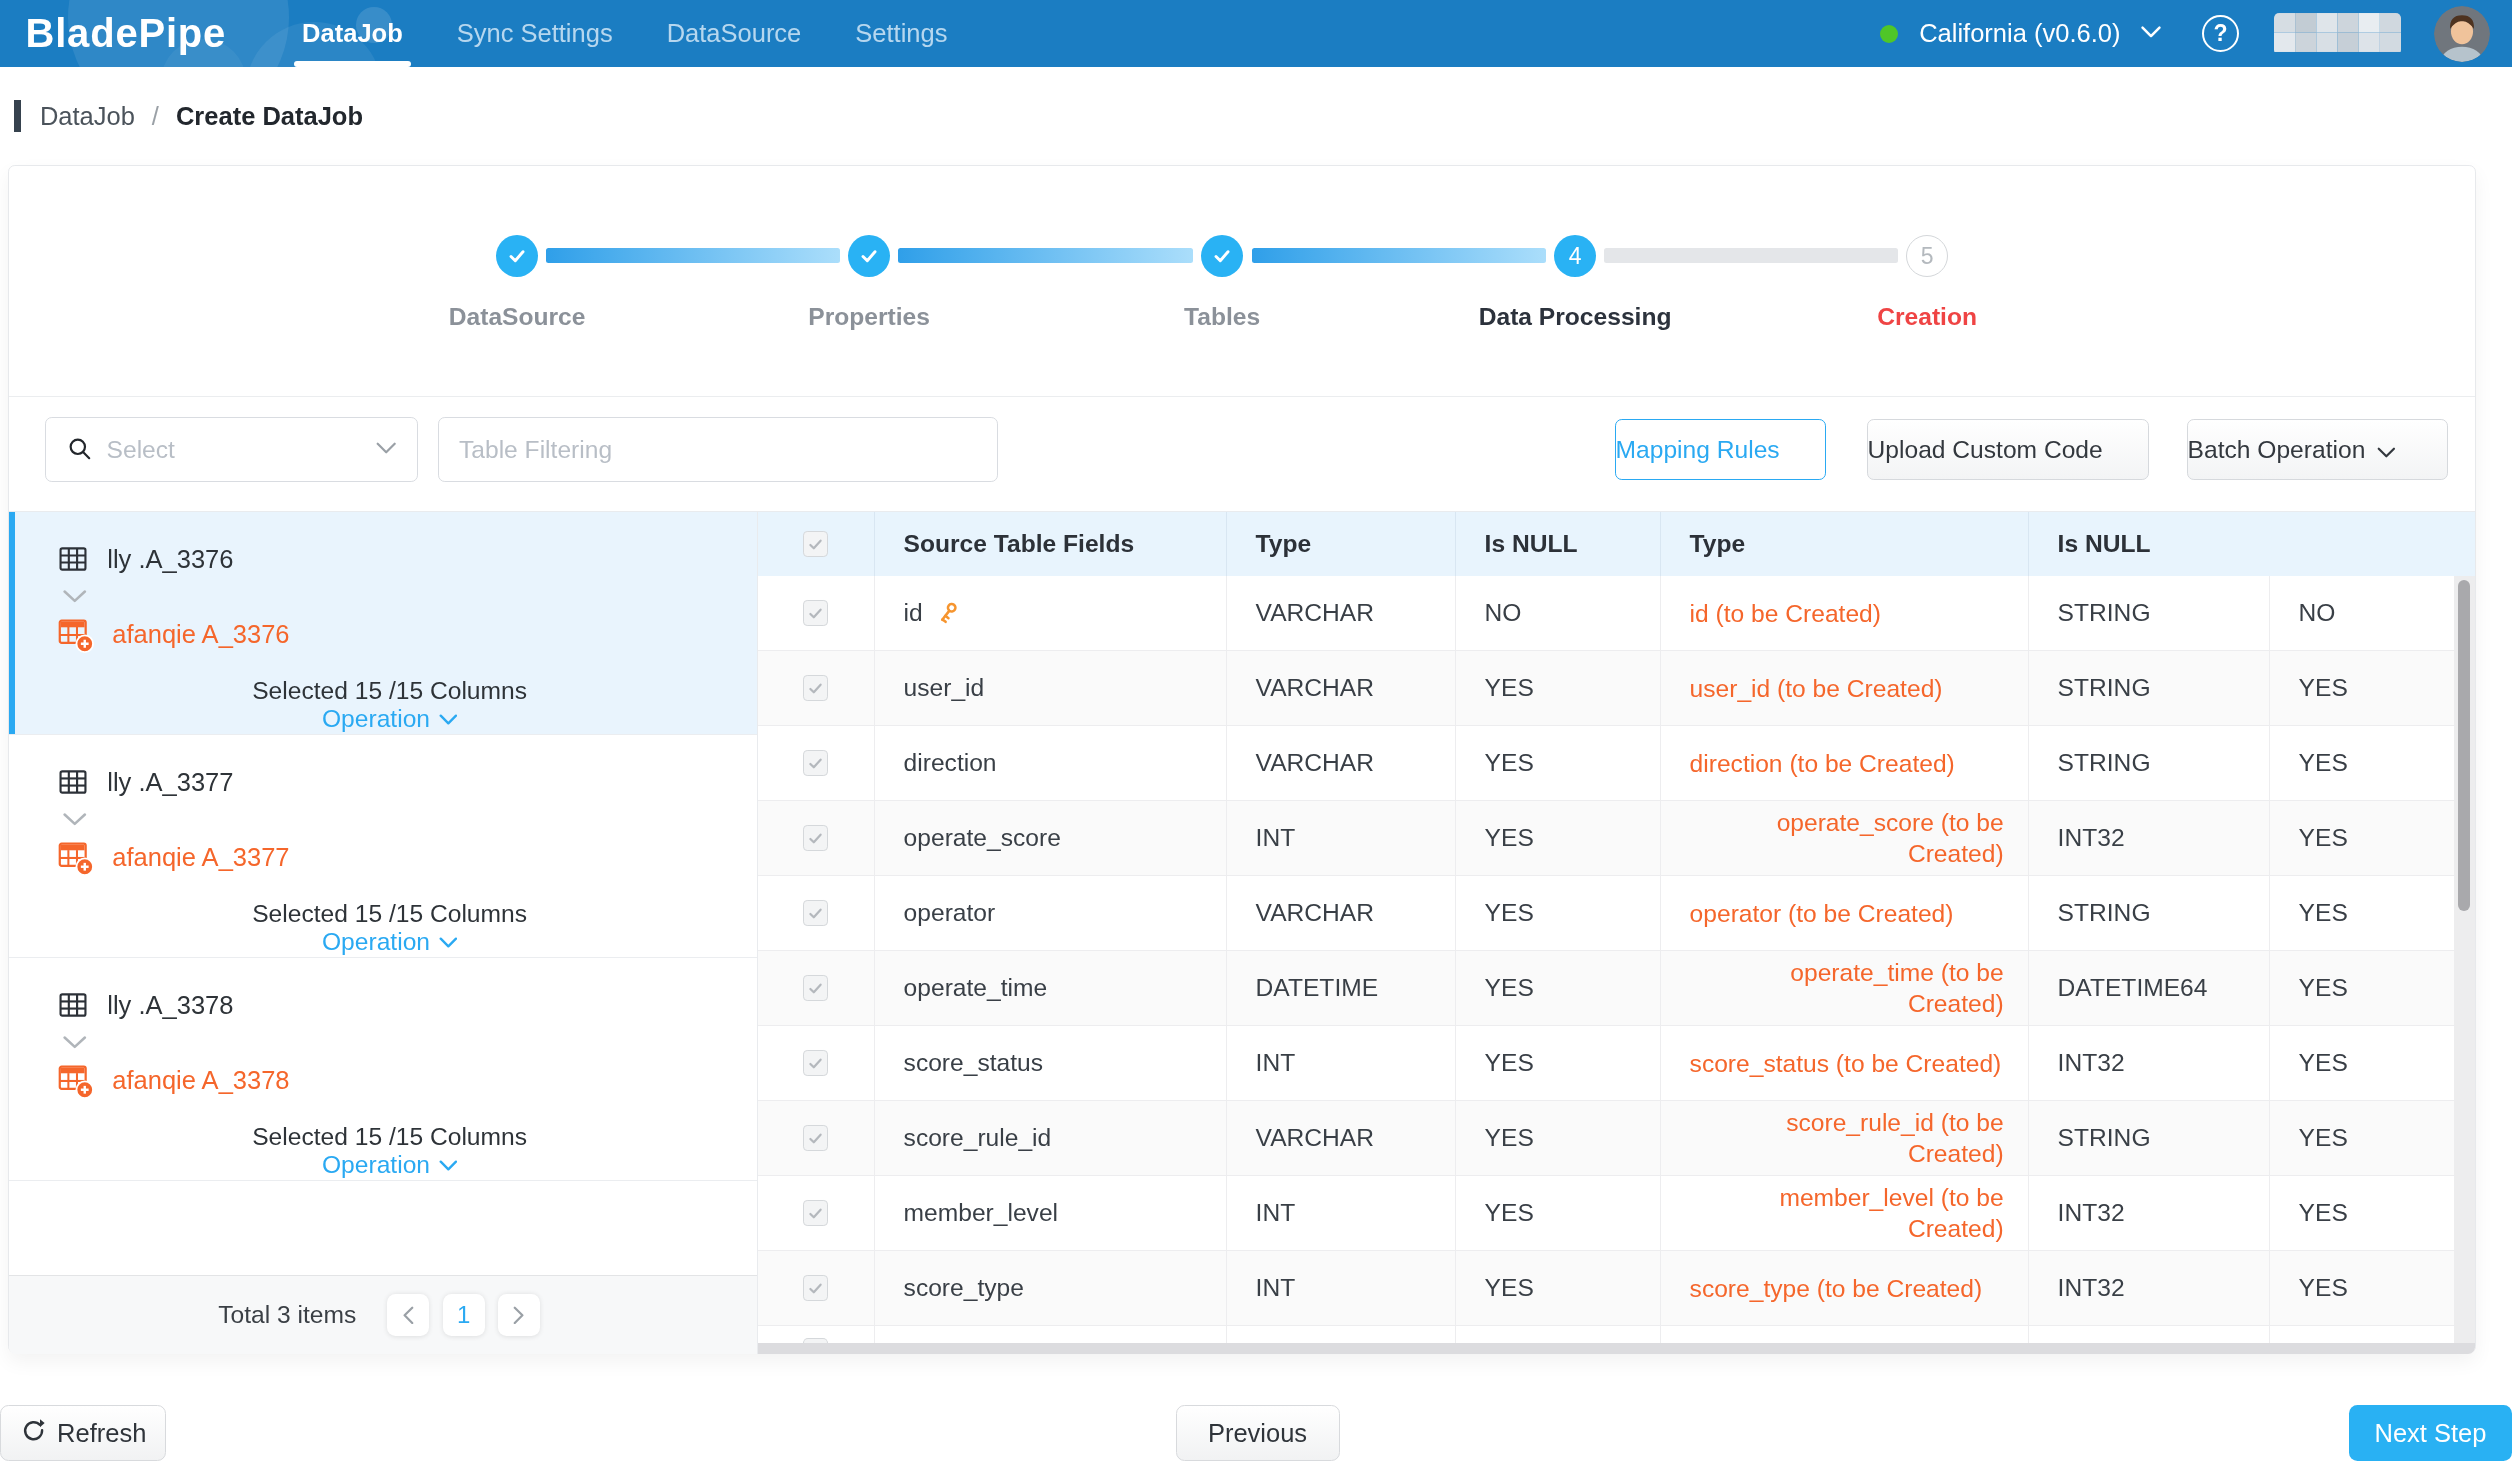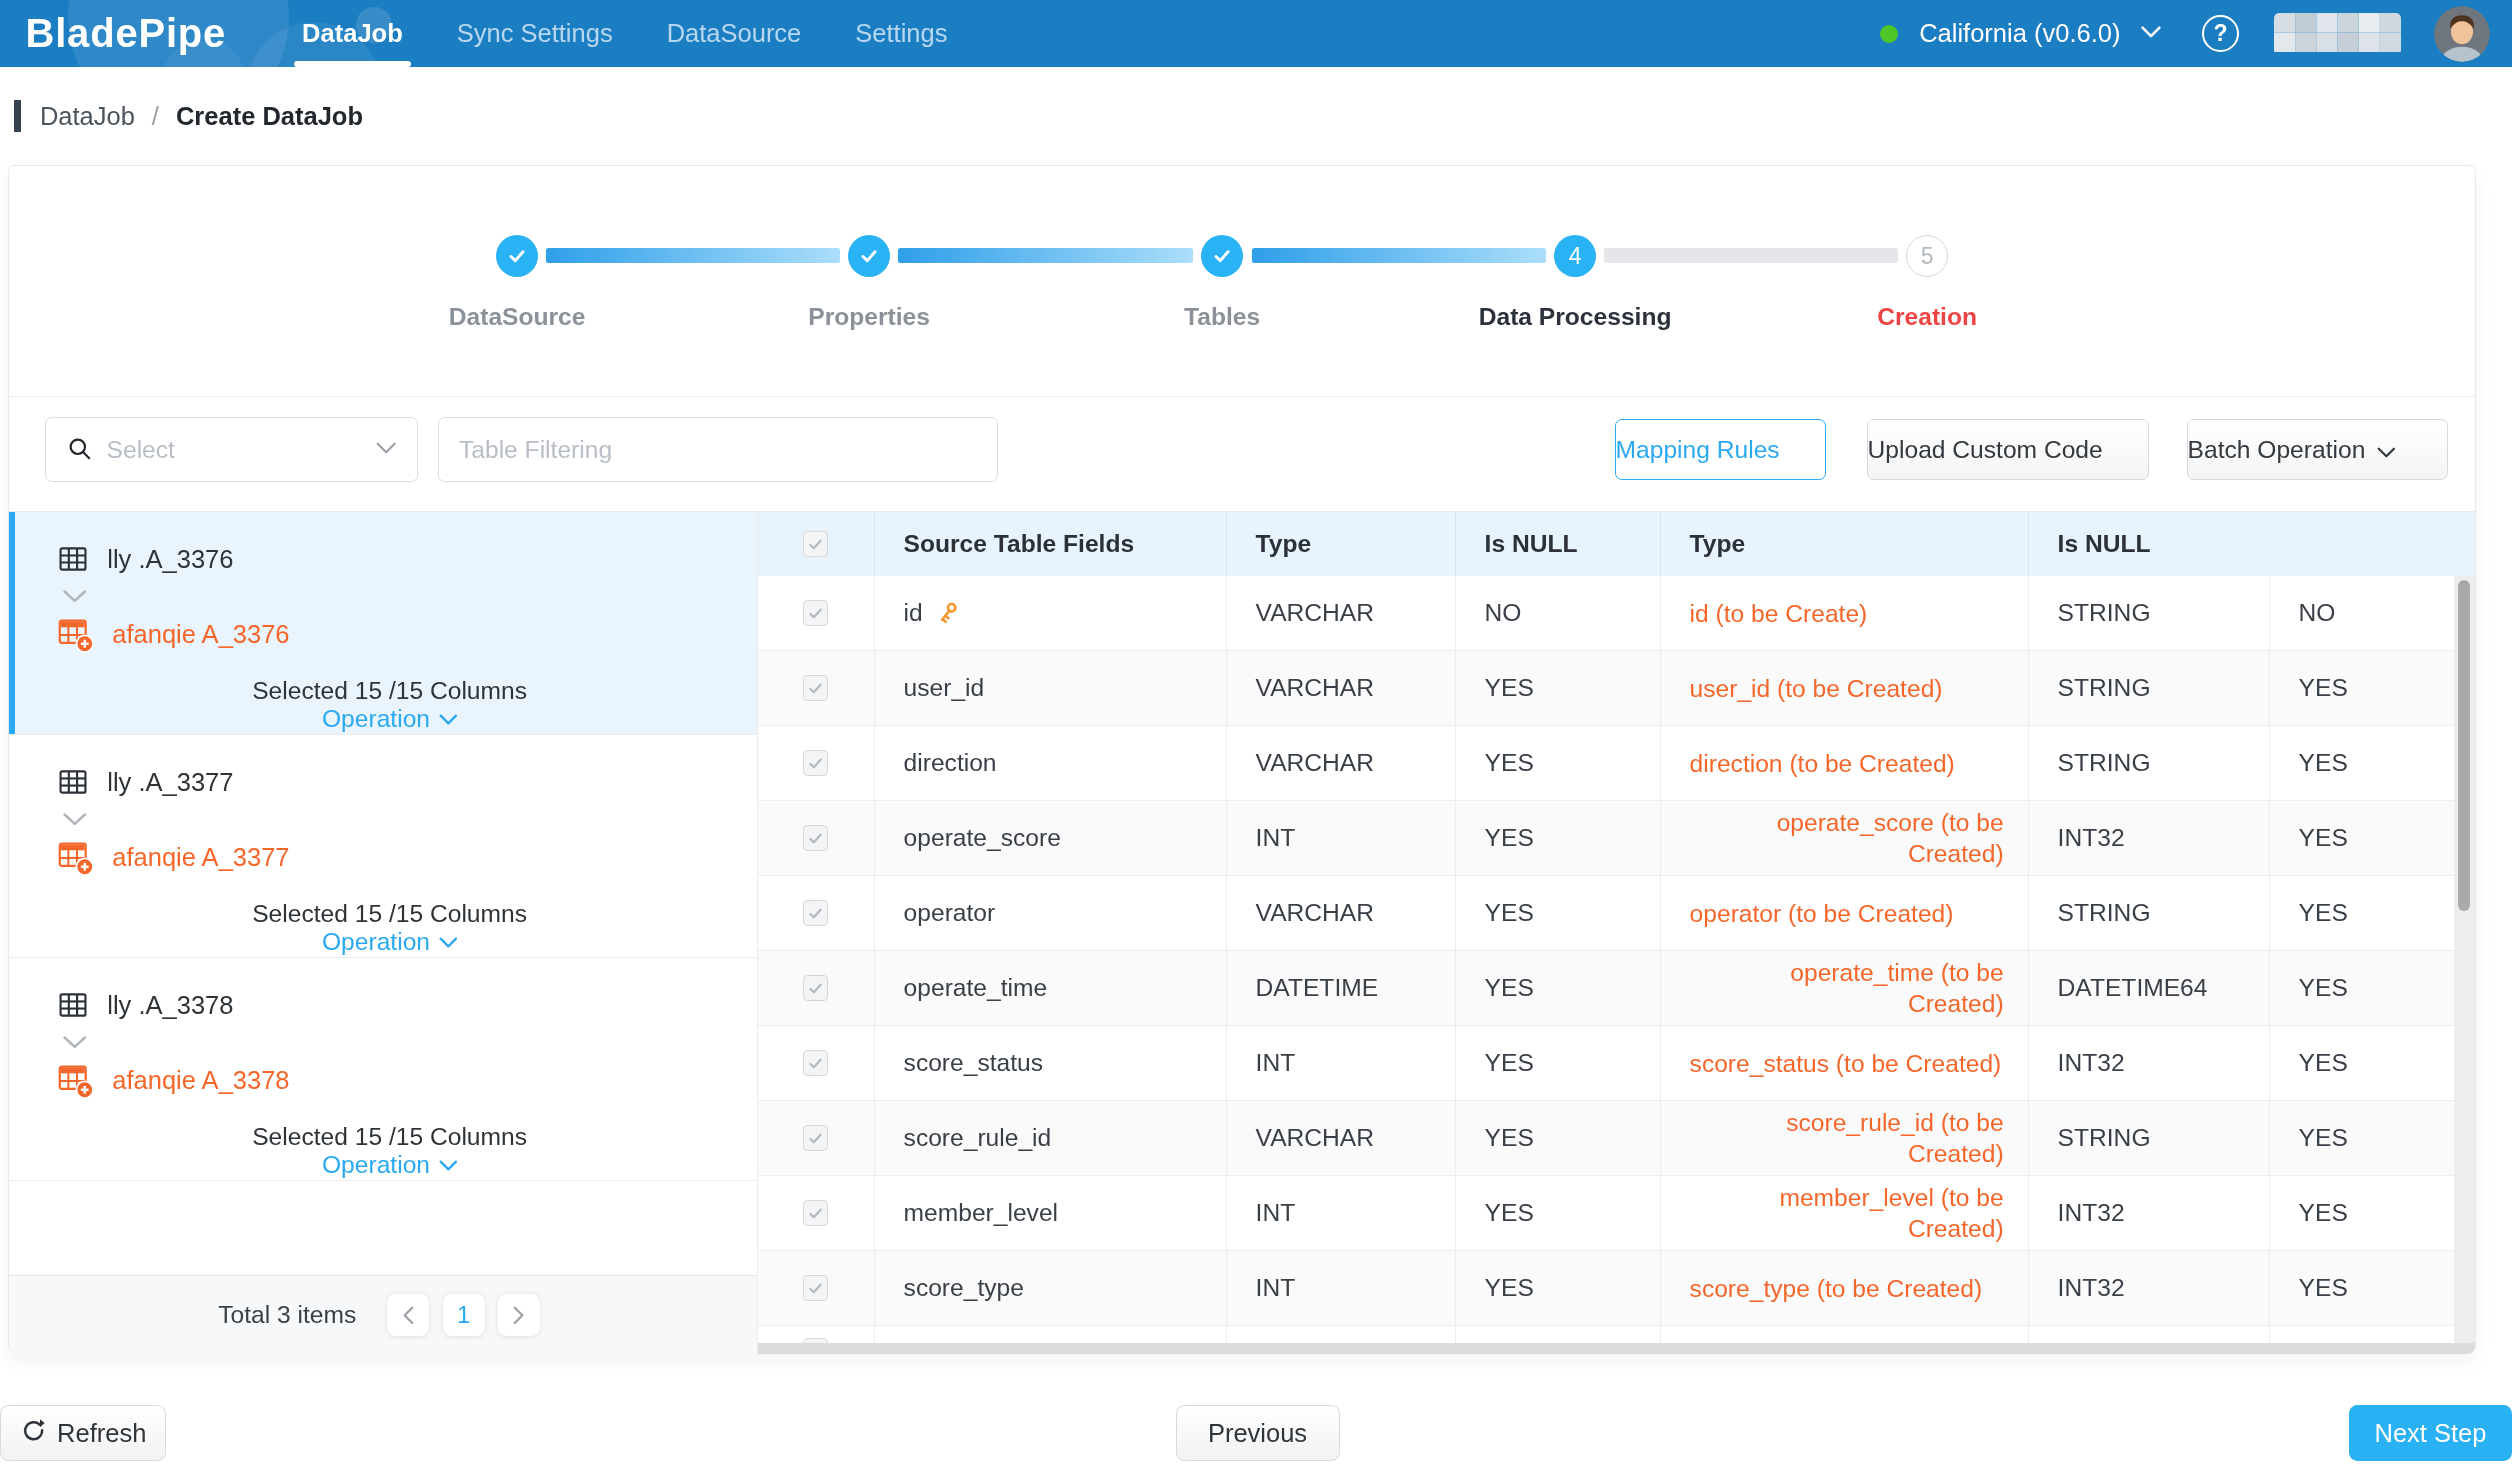--- a/index.html
+++ b/index.html
@@ -438,21 +438,21 @@
                     <circle cx="15" cy="7.5" r="4.4" fill="none" stroke="#f6952f" stroke-width="3"></circle>
                     <line x1="15" y1="12.2" x2="15" y2="25.5" stroke="#f6952f" stroke-width="3" stroke-linecap="round"></line>
                     <line x1="15" y1="19.5" x2="19.6" y2="19.5" stroke="#f6952f" stroke-width="3" stroke-linecap="round"></line>
                     <line x1="15" y1="25" x2="19.6" y2="25" stroke="#f6952f" stroke-width="3" stroke-linecap="round"></line>
                   </g>
                 </svg>
               </span>
             </div>
             <div class="cell">VARCHAR</div>
             <div class="cell">NO</div>
-            <div class="cell cell-target">id (to be Create)</div>
+            <div class="cell cell-target">id (to be Created)</div>
             <div class="cell">STRING</div>
             <div class="cell">NO</div>
           </div>
           <div class="trow">
             <div class="cell c-check">
               <div class="cb">
                 <svg width="17" height="17" viewBox="0 0 20 20">
                   <polyline points="4,10.5 8,14.5 16,5.5" fill="none" stroke="#b4b8bd" stroke-width="2.6" stroke-linecap="round" stroke-linejoin="round"></polyline>
                 </svg>
               </div>

